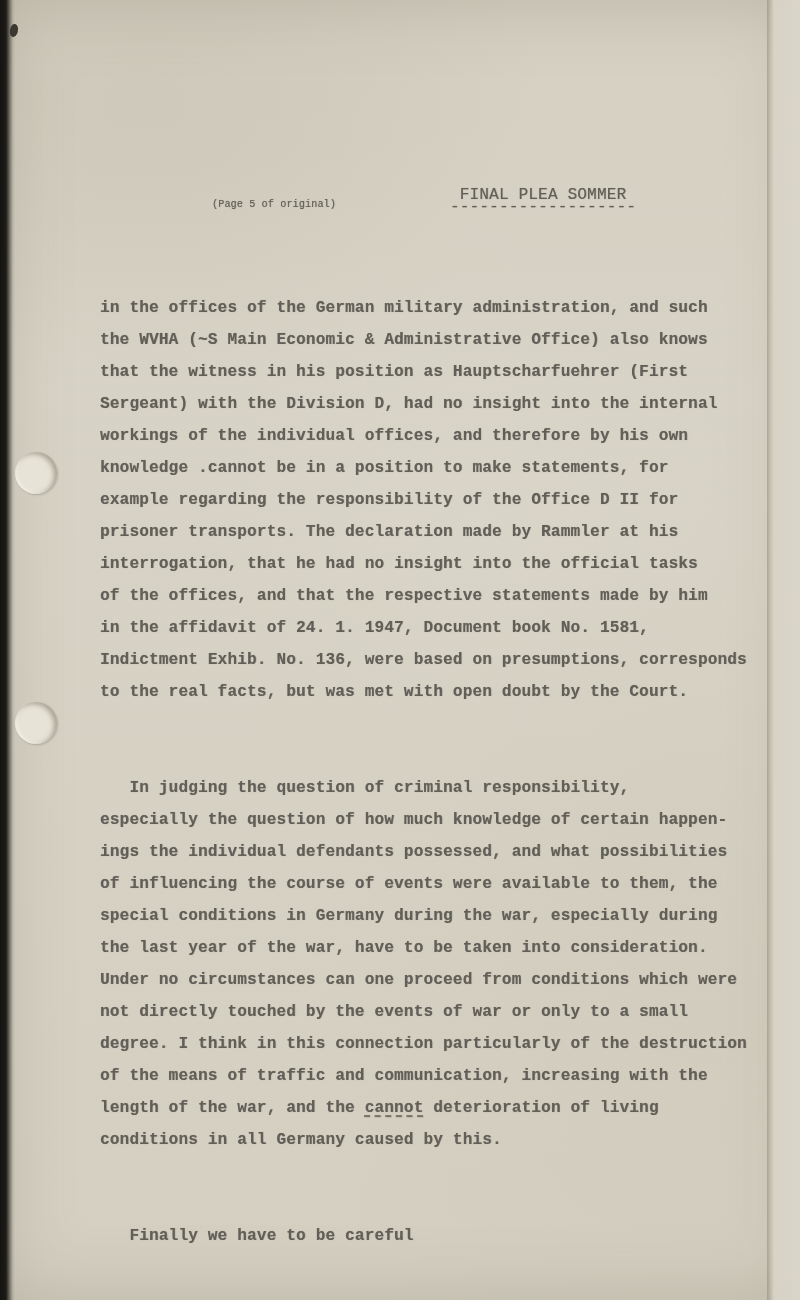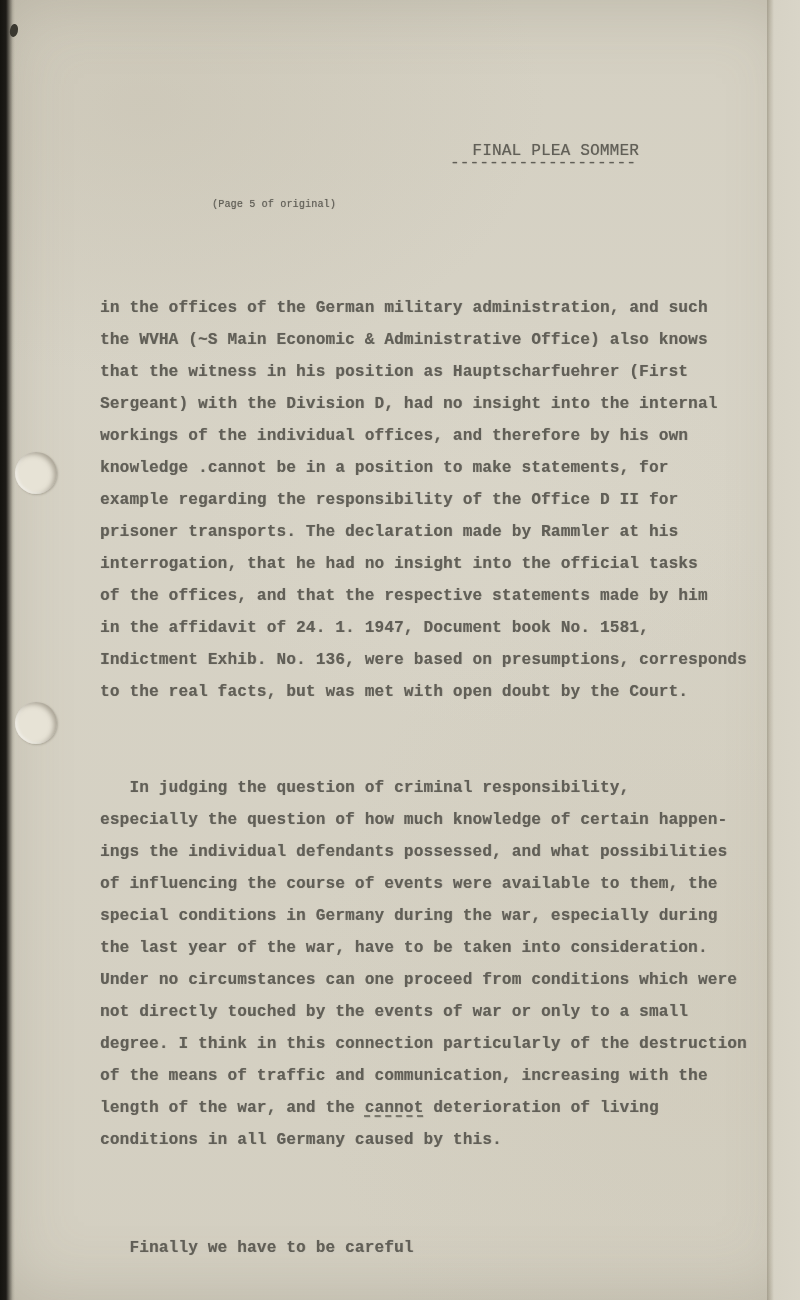--- a/index.html
+++ b/index.html
@@ -68,21 +68,21 @@
   }
   .header-block {
     position: absolute;
     left: 447px; top: 138px;
     width: 192px;
     text-align: center;
     font-size: 16px;
     line-height: 26px;
     z-index: 5;
   }
-  .header-line1 { text-align: right; white-space: pre; }
+  .header-line1 { text-align: center; white-space: pre; margin-top: 44px; }
   .header-dashes {
     line-height: 10px;
     margin-top: -6px;
     white-space: pre;
     overflow: hidden;
   }
   .page-ref {
     position: absolute;
     left: 212px; top: 190px;
     font-size: 10px;
@@ -93,21 +93,21 @@
   .body-text {
     position: absolute;
     left: 100px; top: 228px;
     width: 665px;
     font-size: 16px;
     line-height: 32px;
     white-space: pre;
     z-index: 5;
   }
   .para { margin: 0; font-weight: bold; }
-  .para-3 { margin-top: 12px; }
+  .para-3 { }
   .u-dash {
     text-decoration: underline;
     text-decoration-style: dashed;
     text-decoration-color: #6a685e;
     text-underline-offset: 4px;
   }
 </style>
 </head>
 <body>
 

